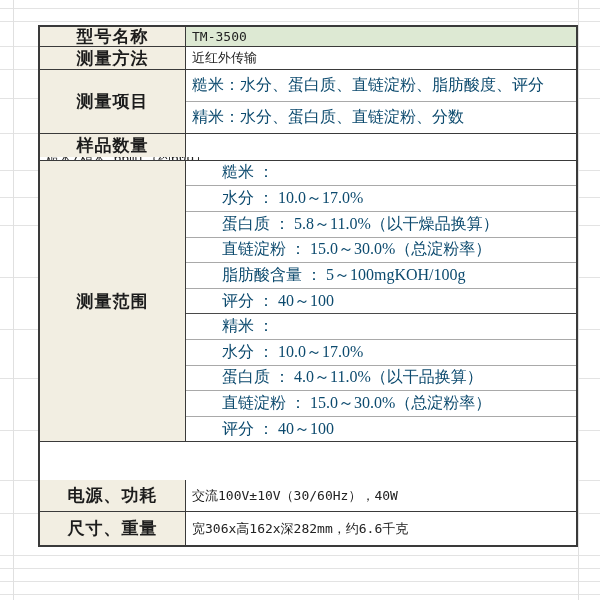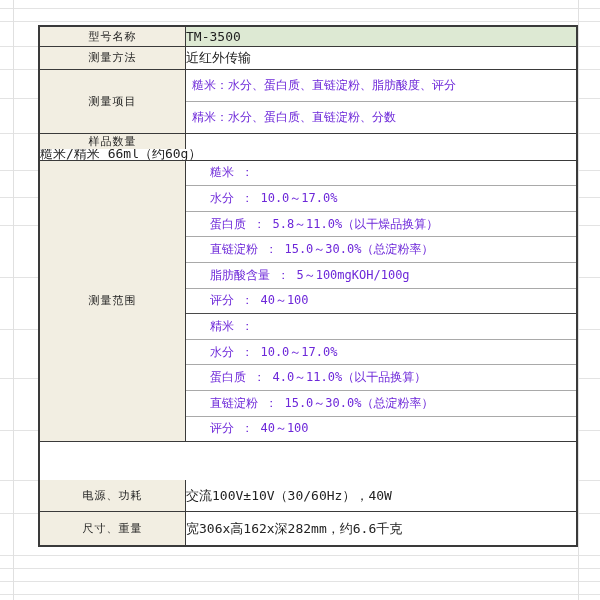--- a/index.html
+++ b/index.html
@@ -15,35 +15,35 @@
   .spec-table{
     position:absolute;left:38px;top:25px;width:540px;height:522px;
     border:2px solid #3a3a3a;box-sizing:border-box;background:#ffffff;
     z-index:1;display:flex;flex-direction:column;
   }
   .row{display:flex;flex-direction:row;border-bottom:1.5px solid #3a3a3a;box-sizing:border-box;}
   .row:last-child{border-bottom:none;}
   .label-cell{
     width:146px;min-width:146px;background:#f2eee2;border-right:1.5px solid #3a3a3a;
     display:flex;align-items:center;justify-content:center;box-sizing:border-box;
-    font-weight:normal;font-size:11px;color:#1c1c1c;letter-spacing:1px;
+    font-weight:bold;font-size:17px;color:#1c1c1c;letter-spacing:1px;
   }
   .value-cell{
-    flex:1;display:flex;align-items:center;box-sizing:border-box;
+    flex:1;display:flex;align-items:center;padding-left:6px;box-sizing:border-box;
     font-family:"DejaVu Sans Mono",monospace;font-size:13px;color:#222;background:#ffffff;
     white-space:nowrap;overflow:hidden;
   }
   .value-col{flex:1;display:flex;flex-direction:column;box-sizing:border-box;}
   .sub-row{
     flex:1;display:flex;align-items:center;padding-left:6px;box-sizing:border-box;
-    font-family:"DejaVu Sans Mono",monospace;font-size:12px;color:#6d28d9;background:#fff;
+    font-family:"DejaVu Sans Mono",monospace;font-size:16px;color:#0c4a6e;background:#fff;
     border-bottom:1px solid #a9a9a9;white-space:nowrap;overflow:hidden;
   }
   .sub-row:last-child{border-bottom:none;}
-  .sub-row.indent{padding-left:24px;}
+  .sub-row.indent{padding-left:36px;font-family:Liberation Serif, serif;}
   .sub-row.section-sep{border-bottom:1.5px solid #4a4a4a;}
   .r1{height:20px;} .r2{height:23px;} .r3{height:64px;} .r4{height:36px;}
   .r5{height:27px;flex-direction:column;} .r6{height:283px;} .r7{height:32px;margin-top:38px;} .r8{height:33px;}
   .green{background:#dde9d3;}
   .items-top{height:29px;}
   .items-bottom{flex:1;}
 </style>
 </head>
 <body>
 

